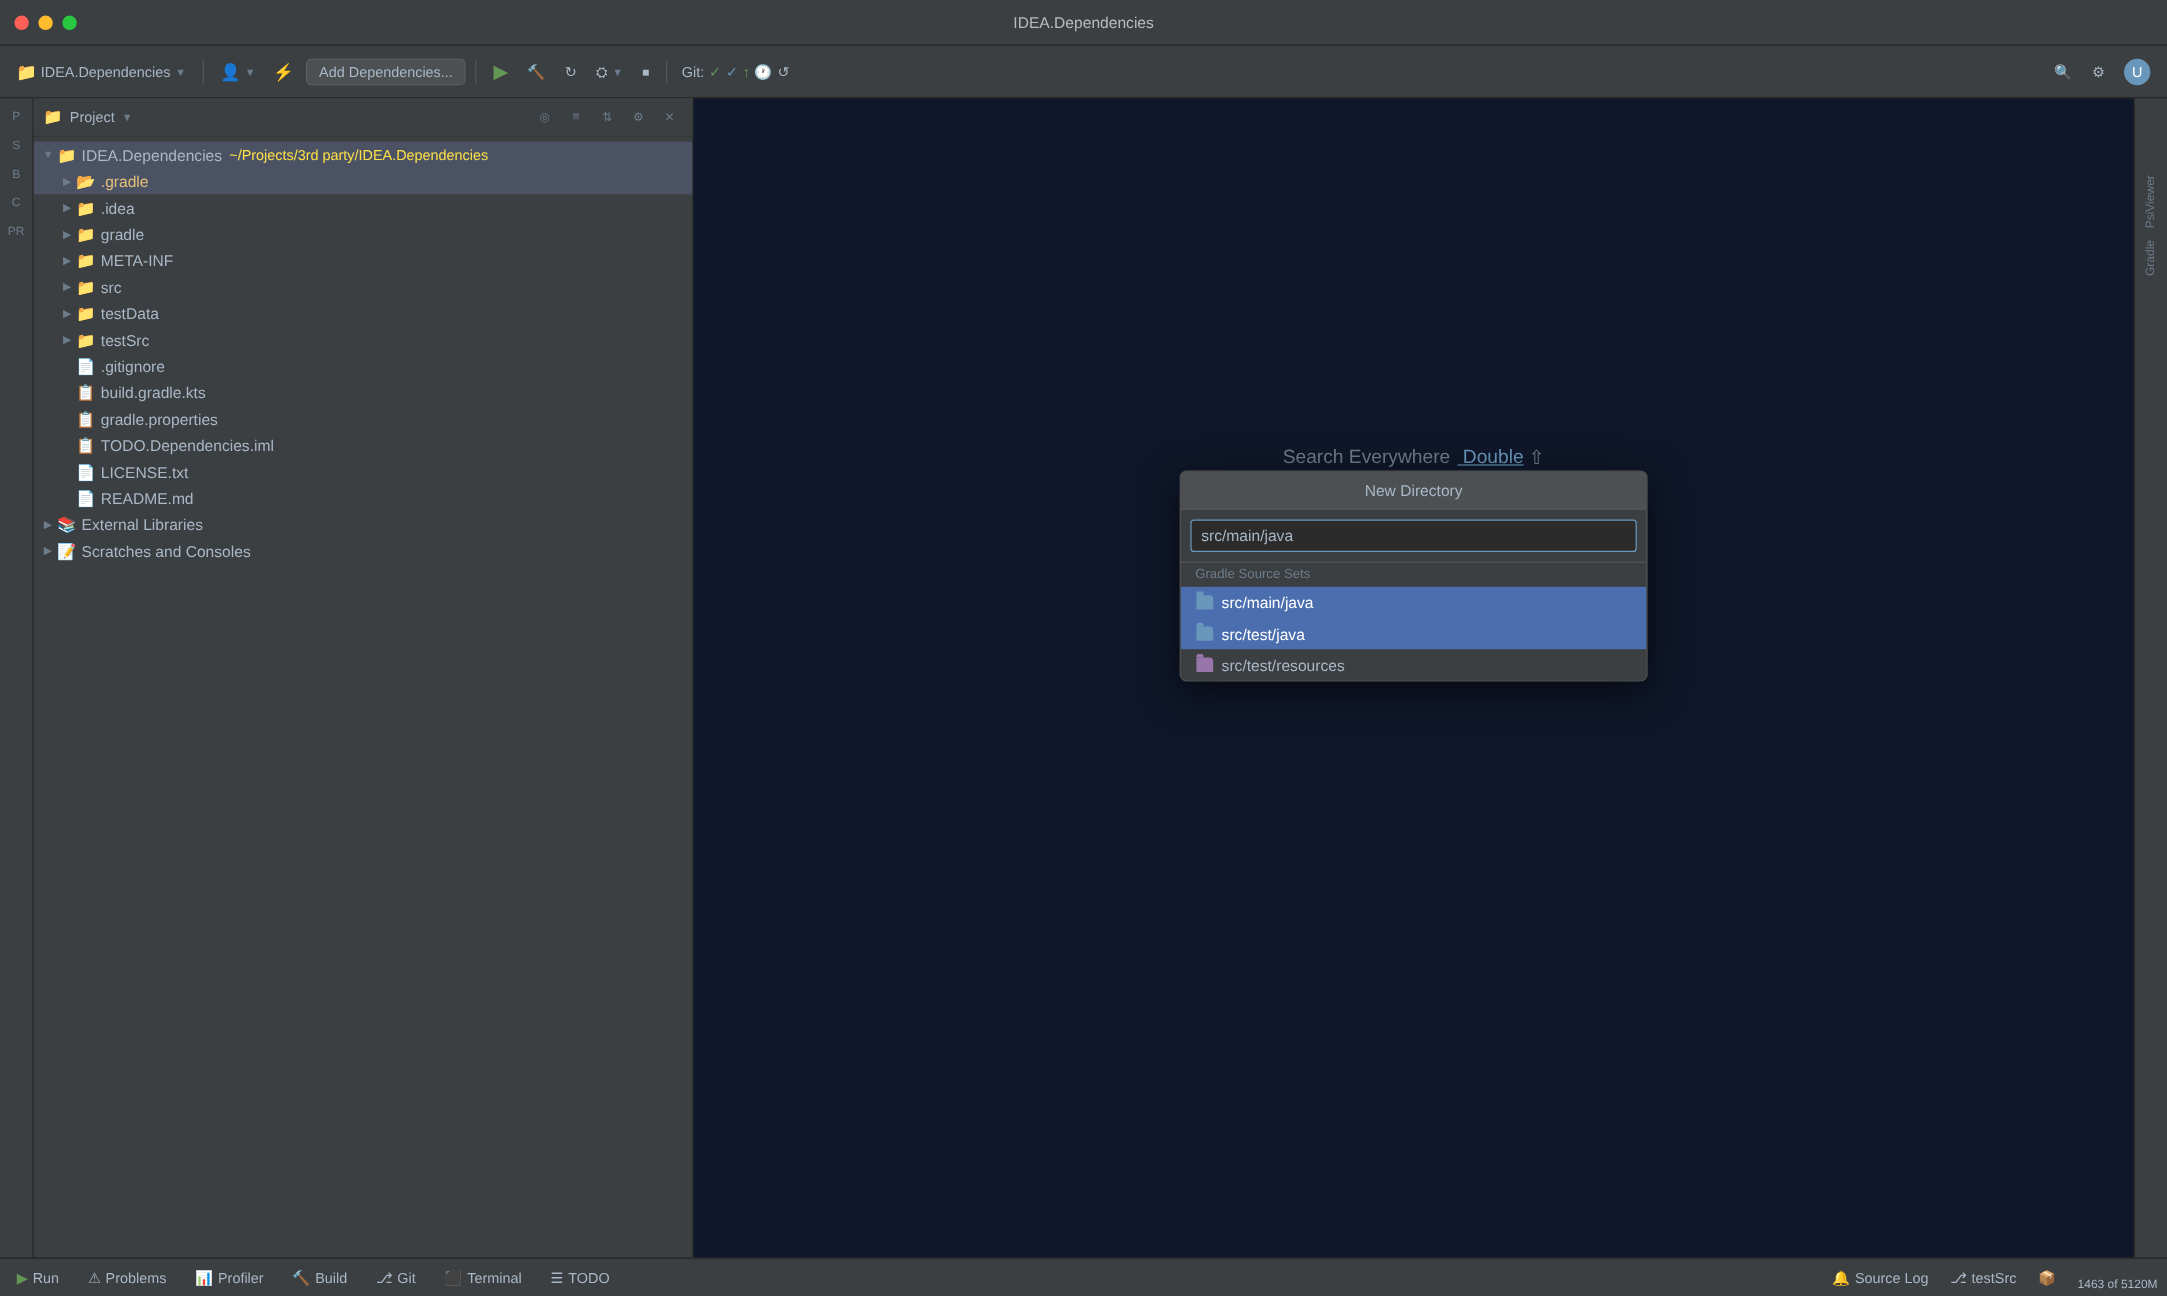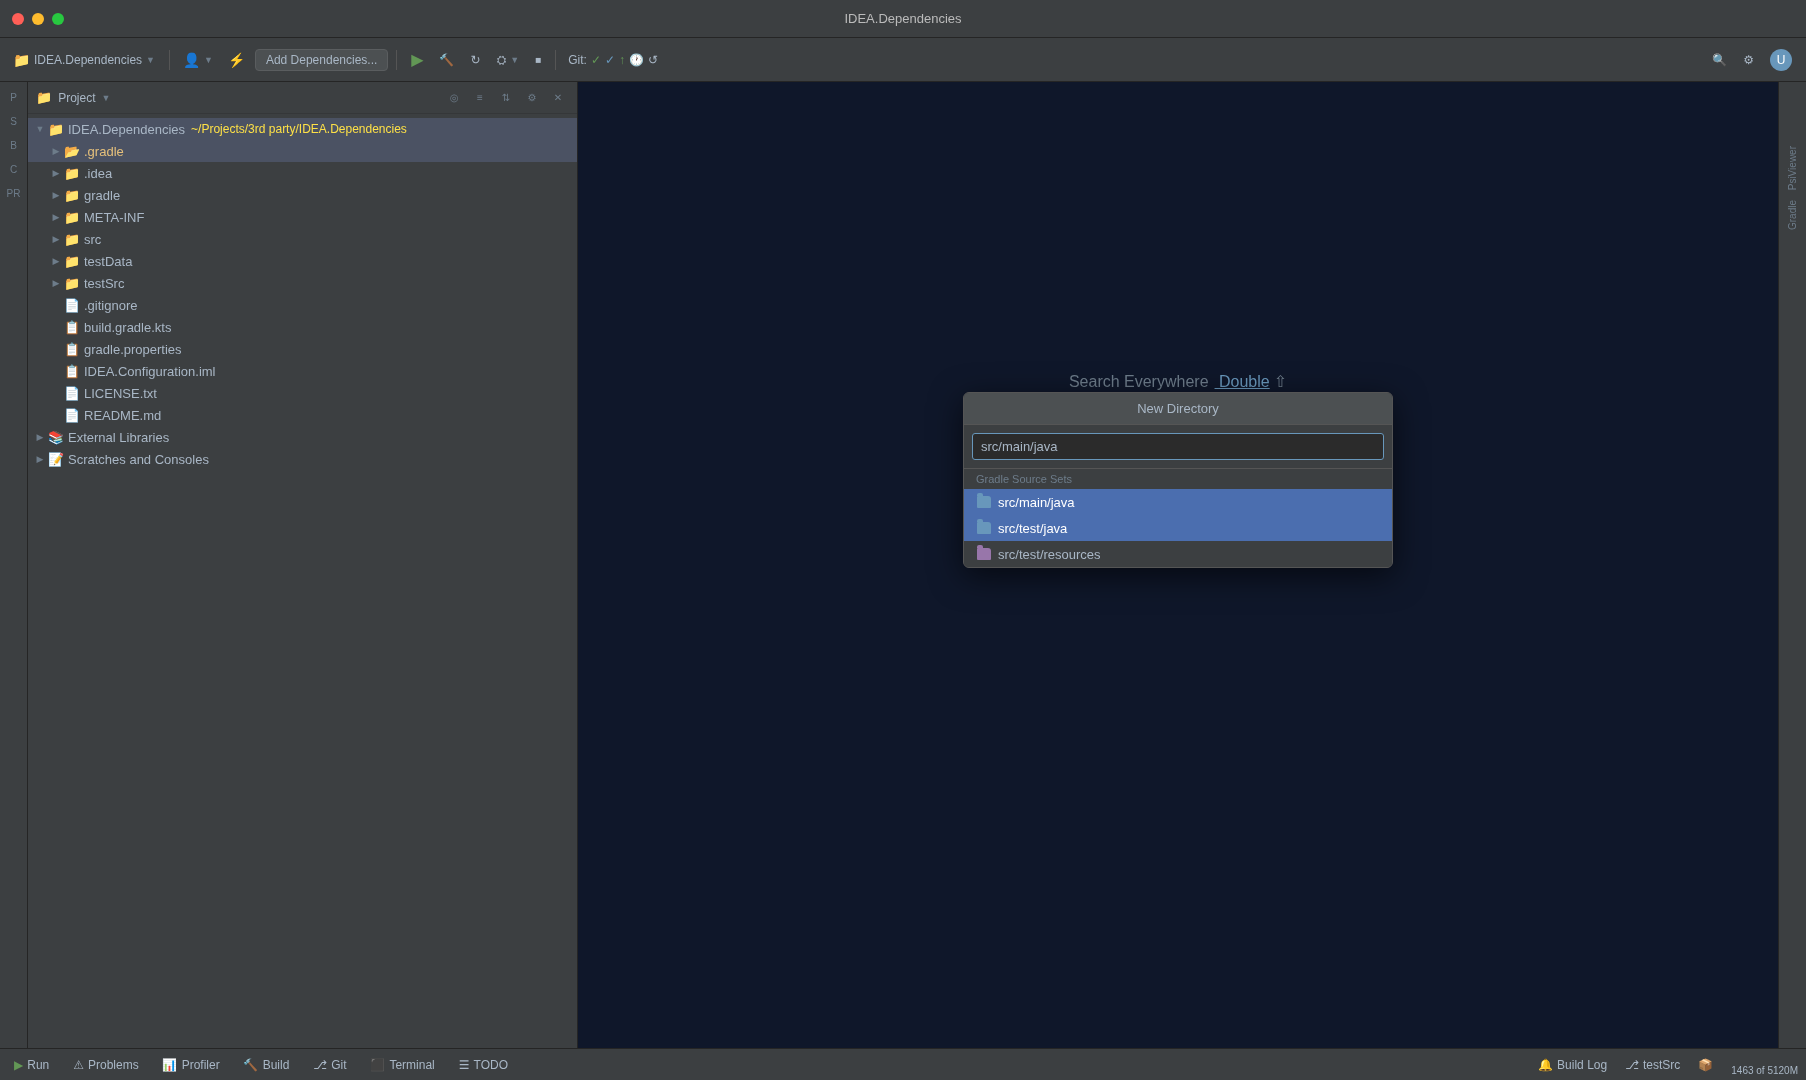--- a/index.html
+++ b/index.html
@@ -276,21 +276,21 @@
 
     
     .dialog-overlay {
       position: absolute;
       top: 310px;
       left: 50%;
       transform: translateX(-50%);
       z-index: 100;
     }
     .new-dir-dialog {
-      width: 430px;
+      width: 390px;
       background: #3c3f41;
       border: 1px solid #555;
       border-radius: 6px;
       box-shadow: 0 8px 32px rgba(0,0,0,0.6);
       overflow: hidden;
     }
     .dialog-title {
       background: #4c5052;
       padding: 8px 12px;
       font-size: 13px;
@@ -602,21 +602,21 @@
 
       <div class="tree-item">
         <span class="tree-indent" style="width:36px;"></span>
         <span class="tree-icon file-props">📋</span>
         <span class="tree-label">gradle.properties</span>
       </div>
 
       <div class="tree-item">
         <span class="tree-indent" style="width:36px;"></span>
         <span class="tree-icon file-iml">📋</span>
-        <span class="tree-label">IDEA.Configuration.iml</span>
+        <span class="tree-label">TODO.Dependencies.iml</span>
       </div>
 
       <div class="tree-item">
         <span class="tree-indent" style="width:36px;"></span>
         <span class="tree-icon file-txt">📄</span>
         <span class="tree-label">LICENSE.txt</span>
       </div>
 
       <div class="tree-item">
         <span class="tree-indent" style="width:36px;"></span>
@@ -720,21 +720,21 @@
   <div class="status-btn">
     <span>☰</span>
     <span>TODO</span>
   </div>
 
   <div class="spacer"></div>
 
   <div class="status-right">
     <div class="status-btn">
       <span>🔔</span>
-      <span>Build Log</span>
+      <span>Source Log</span>
     </div>
     <div class="status-git">
       <span>⎇</span>
       <span>testSrc</span>
     </div>
     <div class="status-btn">
       <span>📦</span>
     </div>
     <div class="status-line-col">1463 of 5120M</div>
   </div>

